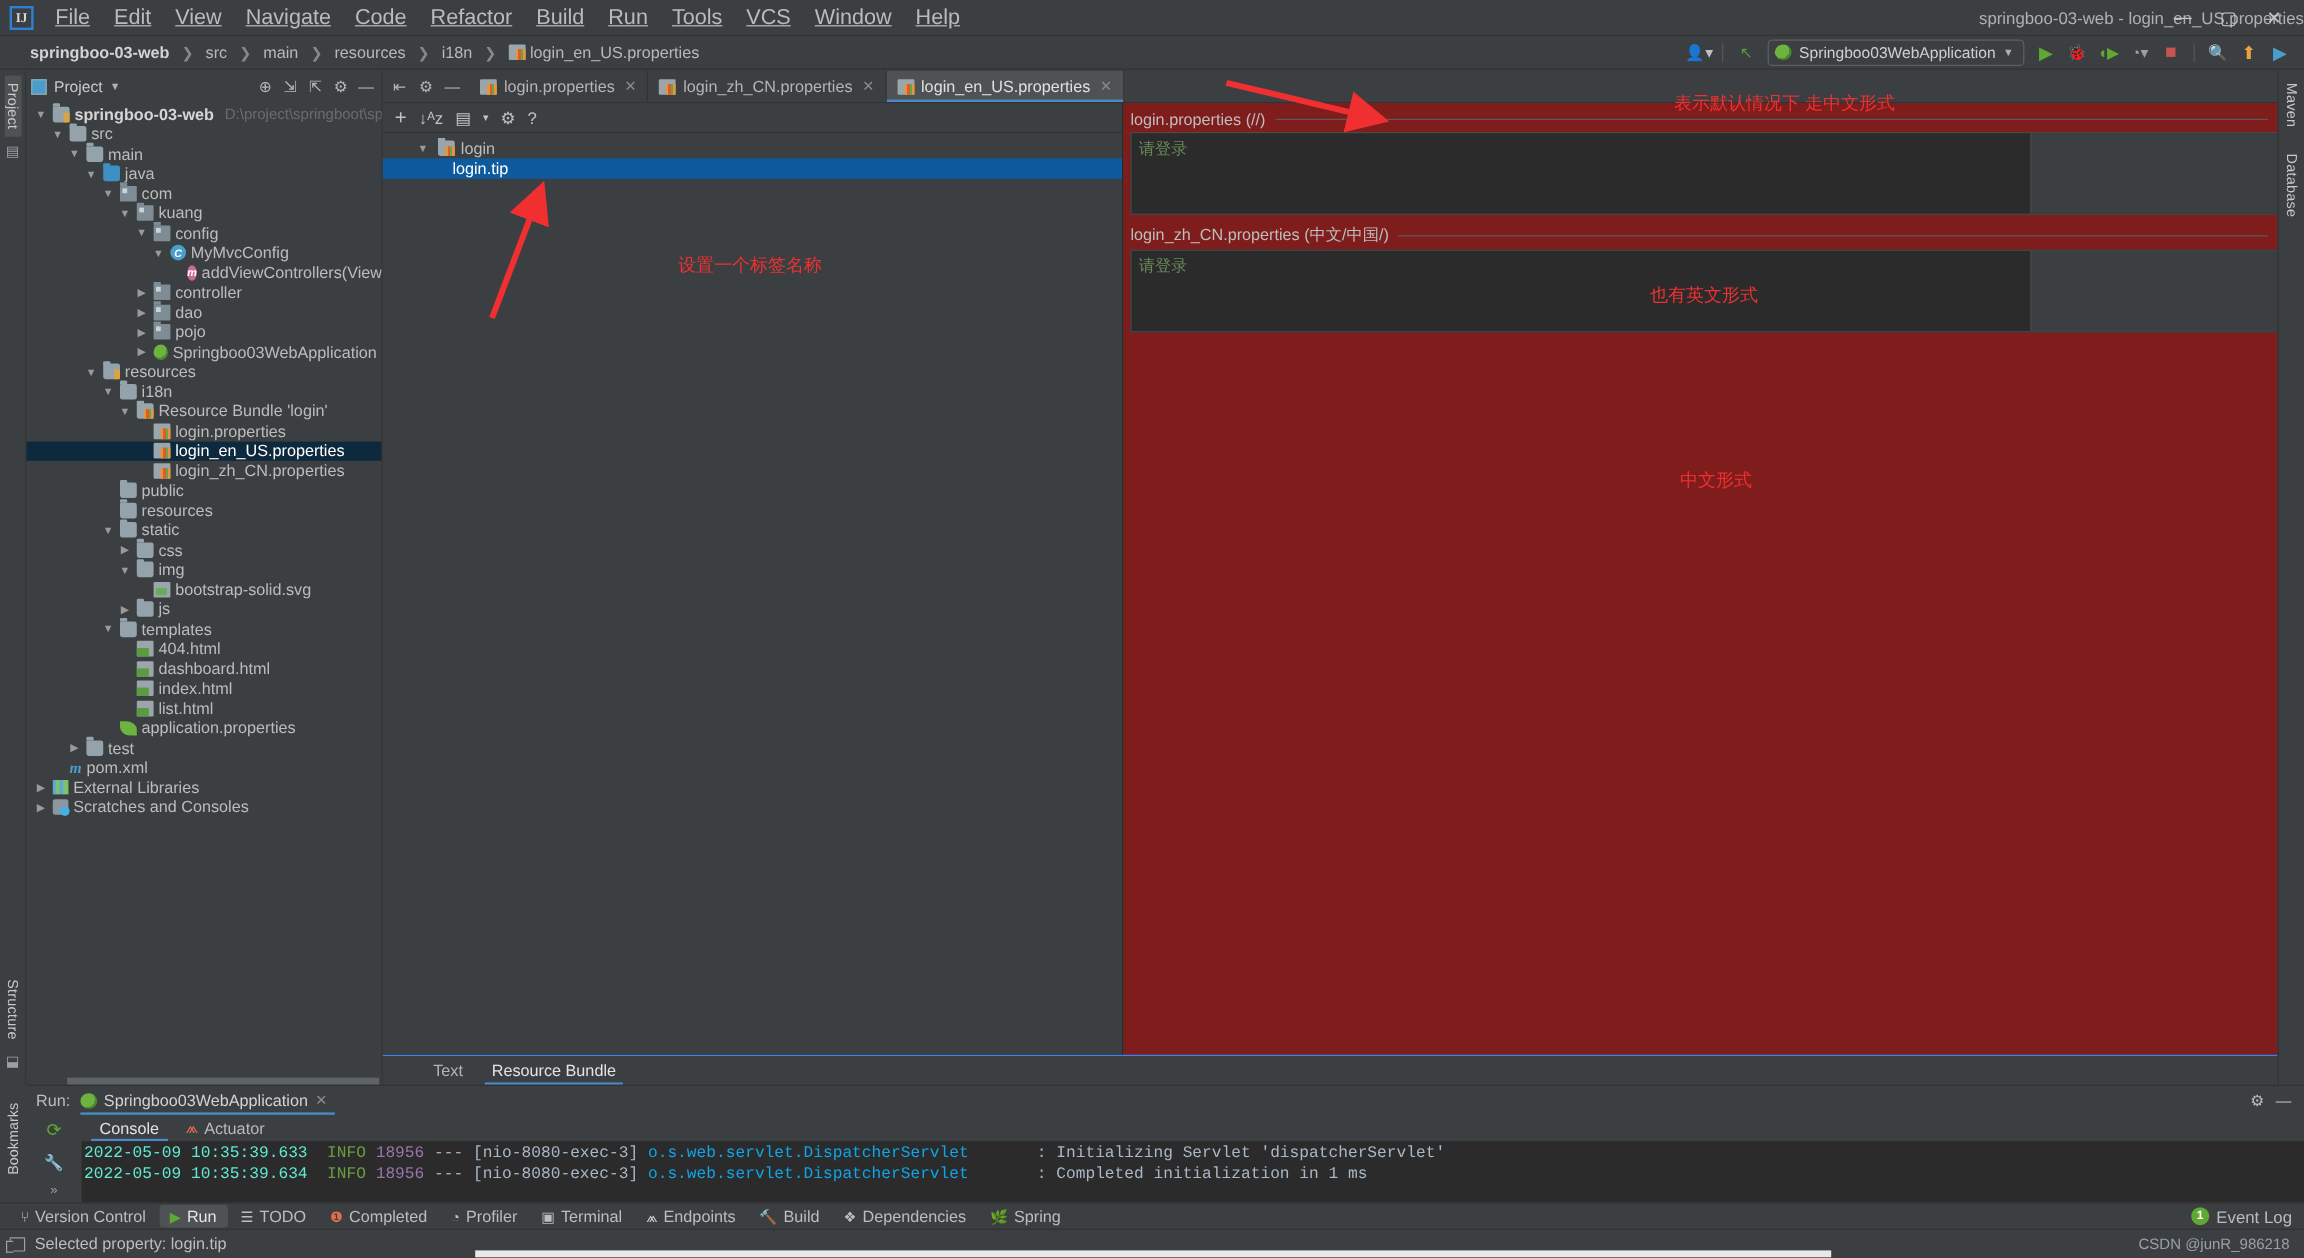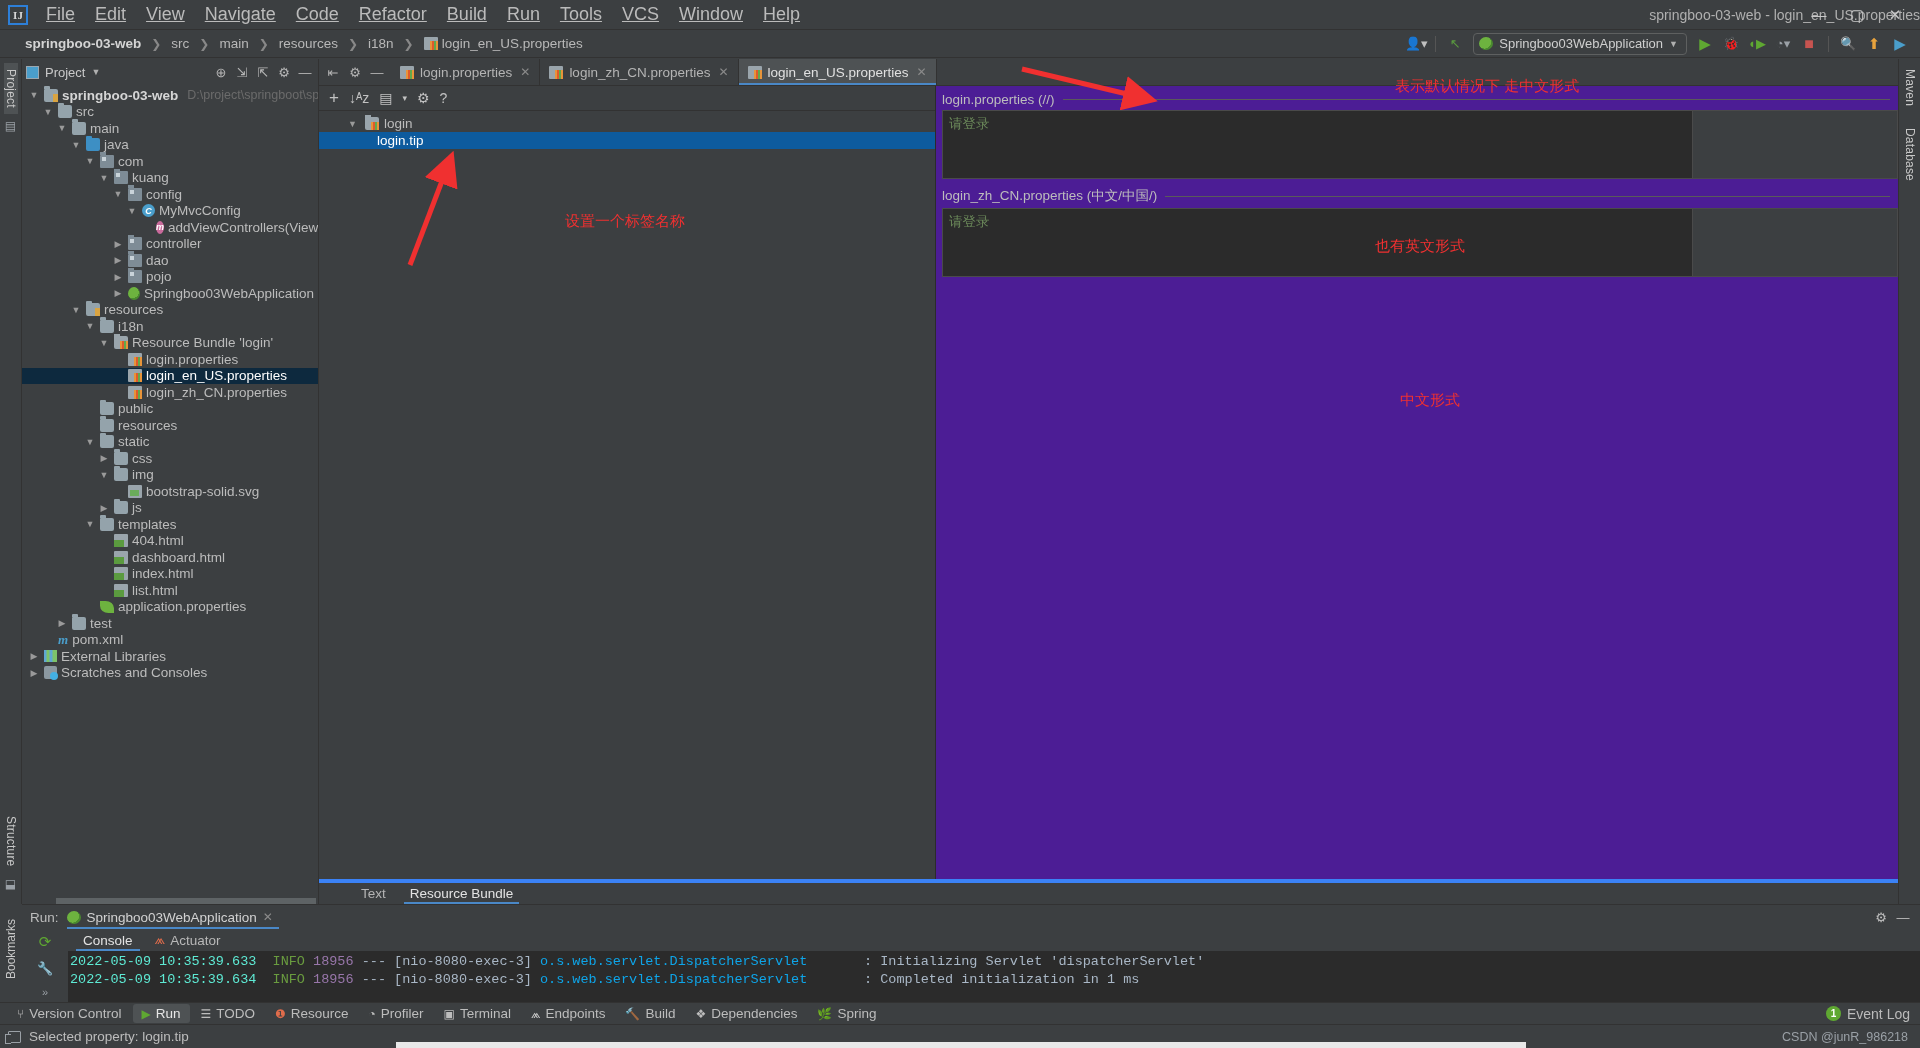--- a/index.html
+++ b/index.html
@@ -210,40 +210,40 @@
   }
   .bundle-toolbar span { color: #c2c2c2; font-size: 14px; }
   .bundle-tree { padding-top: 4px; font-size: 13.5px; }
   .btrow { height:17px; display:flex; align-items:center; gap:5px; padding-left: 29px; }
   .btrow.child { padding-left: 58px; }
   .btrow.sel { background: #0d5b9e; }
   .btrow .nm { color: #bcbcbc; }
   .btrow.sel .nm { color: #ffffff; }
 
   
-  .bundle-right { flex:1; background:#4c1d95; padding: 6px 0 0 6px; overflow:hidden;}
+  .bundle-right { flex:1; background:#7f1d1d; padding: 6px 0 0 6px; overflow:hidden;}
   .locale-block { margin-bottom: 8px; }
   .locale-head { display: flex; align-items: center; gap: 8px; padding-right: 8px;}
   .locale-head .lbl { font-size: 13.5px; color: #bdbdbd; white-space: nowrap; }
   .locale-head .rule { flex: 1; height: 1px; background: #5a5a5a; }
   .value-box {
     height: 69px; background: #2b2b2b; border: 1px solid #4a4a4a;
     margin-top: 3px; display: flex;
   }
   .value-text {
     flex: 1; padding: 4px 6px; color: #6a8759; font-size: 13.5px;
     font-family: "Liberation Mono", monospace;
   }
   .value-text.cjk { font-family: "Liberation Sans", sans-serif; }
   .value-gutter { width: 205px; border-left: 1px solid #4a4a4a; background:#3c3f41;}
 
   
   .editor-bottom-tabs {
     height: 25px; display: flex; align-items: stretch; gap: 0;
-    border-top: 4px solid #3b82f6; padding-left: 30px; background:#3c3f41;
+    border-top: 1px solid #3b82f6; padding-left: 30px; background:#3c3f41;
   }
   .ebt {
     padding: 0 12px; display: flex; align-items: center; font-size: 13.5px;
     color: #b4b4b4; position: relative;
   }
   .ebt.active { color: #e3e3e3; }
   .ebt.active::after {
     content: ''; position: absolute; left: 6px; right: 6px; bottom: 0;
     height: 2px; background: #4a88c7;
   }
@@ -774,21 +774,21 @@
   <div class="tool active">
       <span class="gi" style="color:#5fa832;">▶</span>
       <span>Run</span>
     </div>
   <div class="tool">
       <span class="gi">☰</span>
       <span>TODO</span>
     </div>
   <div class="tool">
       <span class="gi" style="color:#e06c4b;">❶</span>
-      <span>Resource</span>
+      <span>Completed</span>
     </div>
   <div class="tool">
       <span class="gi">◔</span>
       <span>Profiler</span>
     </div>
   <div class="tool">
       <span class="gi">▣</span>
       <span>Terminal</span>
     </div>
   <div class="tool">

